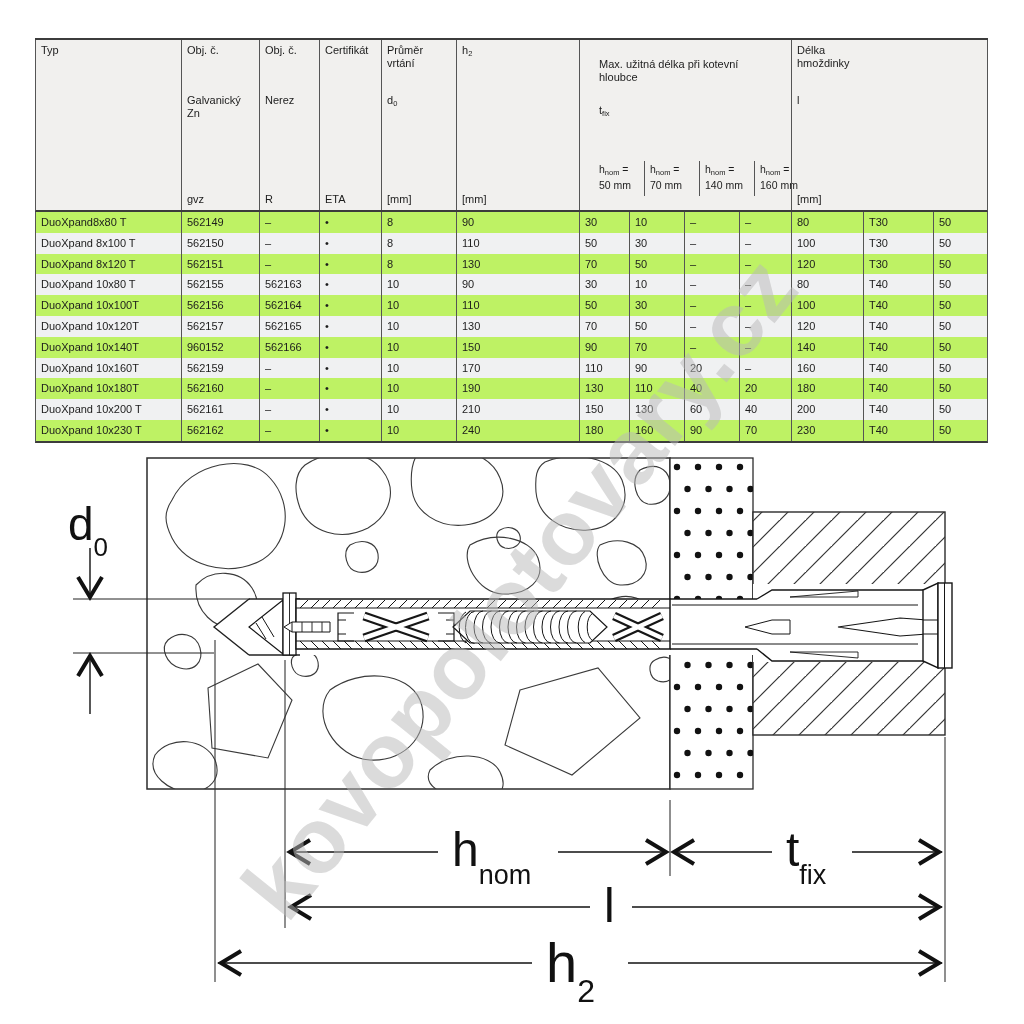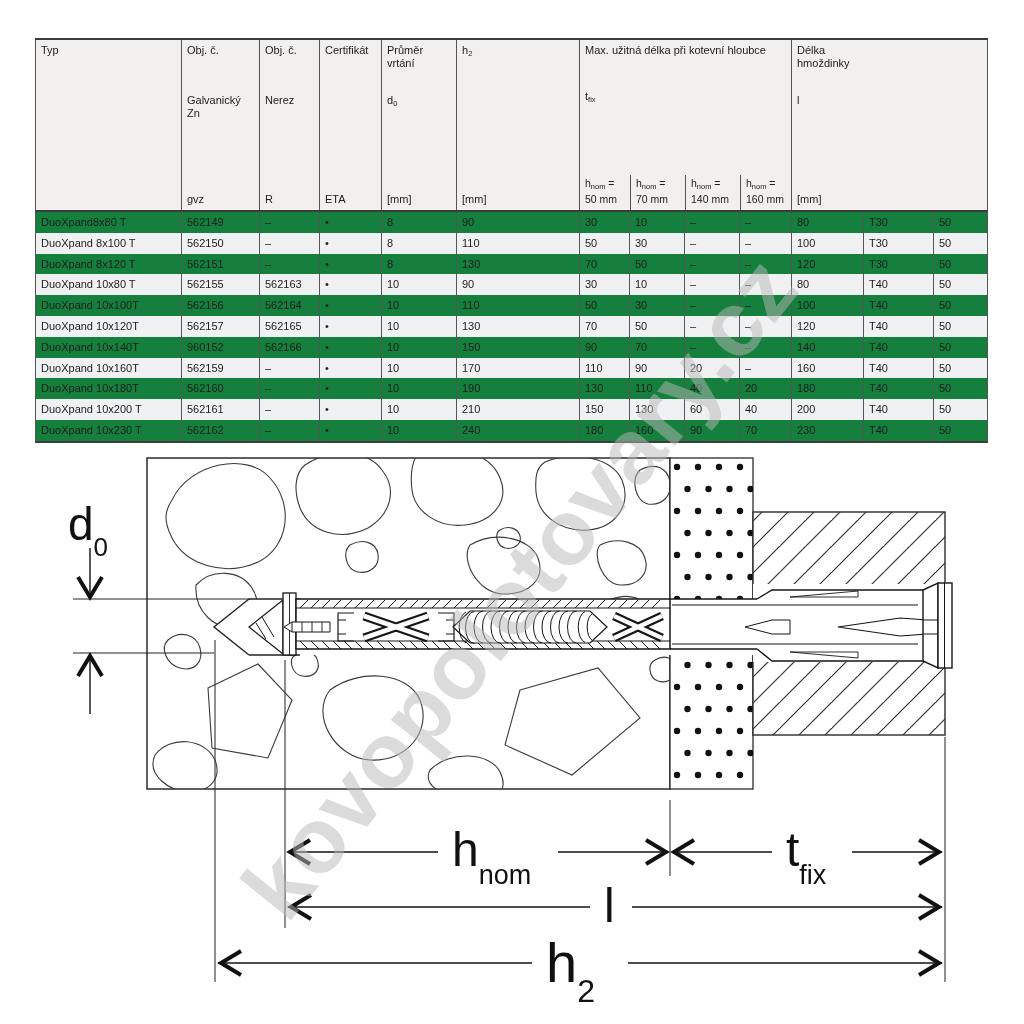--- a/index.html
+++ b/index.html
@@ -13,32 +13,32 @@
     display:flex;height:172px;background:#f1f0ee;box-sizing:border-box;
     border-left:1px solid #555;border-right:1px solid #555;border-bottom:2px solid #3c3c3c;
     font-size:11px;line-height:13px;
   }
   .hcol{box-sizing:border-box;flex:none;display:flex;flex-direction:column;
         padding:4px 3px 4px 5px;}
   .hcol + .hcol, .hgroup, .hgroup + .hcol{border-left:1px solid #555;}
   .h-title{flex:none;min-height:50px;}
   .h-sym{flex:none;}
   .h-unit{margin-top:auto;}
-  .hgroup{box-sizing:border-box;flex:none;display:flex;flex-direction:column;padding:0;}
+  .hgroup{box-sizing:border-box;flex:none;display:flex;flex-direction:column;padding:14px;}
   .hg-title{padding:4px 4px 0 5px;min-height:46px;}
   .hg-sym{padding:0 0 0 5px;}
   .hg-subs{margin-top:auto;display:flex;}
   .hg-sub{box-sizing:border-box;flex:none;display:flex;flex-direction:column;
           justify-content:space-between;padding:2px 1px 4px 5px;font-size:10.5px;line-height:13px;}
   .hg-sub + .hg-sub{border-left:1px solid #555;}
   sub{font-size:7.5px;vertical-align:-2px;}
   
   .tbody{box-sizing:border-box;border-left:1px solid #555;border-right:1px solid #555;
          border-bottom:2px solid #3c3c3c;}
-  .trow{display:flex;height:20.8px;line-height:20.5px;font-size:11px;background:#15803d;}
+  .trow{display:flex;height:20.8px;line-height:20.5px;font-size:11px;background:#bef264;}
   .trow:nth-child(even){background:#f0f1f2;}
   .tcell{box-sizing:border-box;flex:none;padding-left:5px;white-space:nowrap;overflow:hidden;}
   .tcell + .tcell{border-left:1px solid #555;}
   .tcell:nth-child(1){width:145px}.tcell:nth-child(2){width:78px}
   .tcell:nth-child(3){width:60px}.tcell:nth-child(4){width:62px}
   .tcell:nth-child(5){width:75px}.tcell:nth-child(6){width:123px}
   .tcell:nth-child(7){width:50px}.tcell:nth-child(8){width:55px}
   .tcell:nth-child(9){width:55px}.tcell:nth-child(10){width:52px}
   .tcell:nth-child(11){width:72px}.tcell:nth-child(12){width:70px}
   .tcell:nth-child(13){width:56px}

